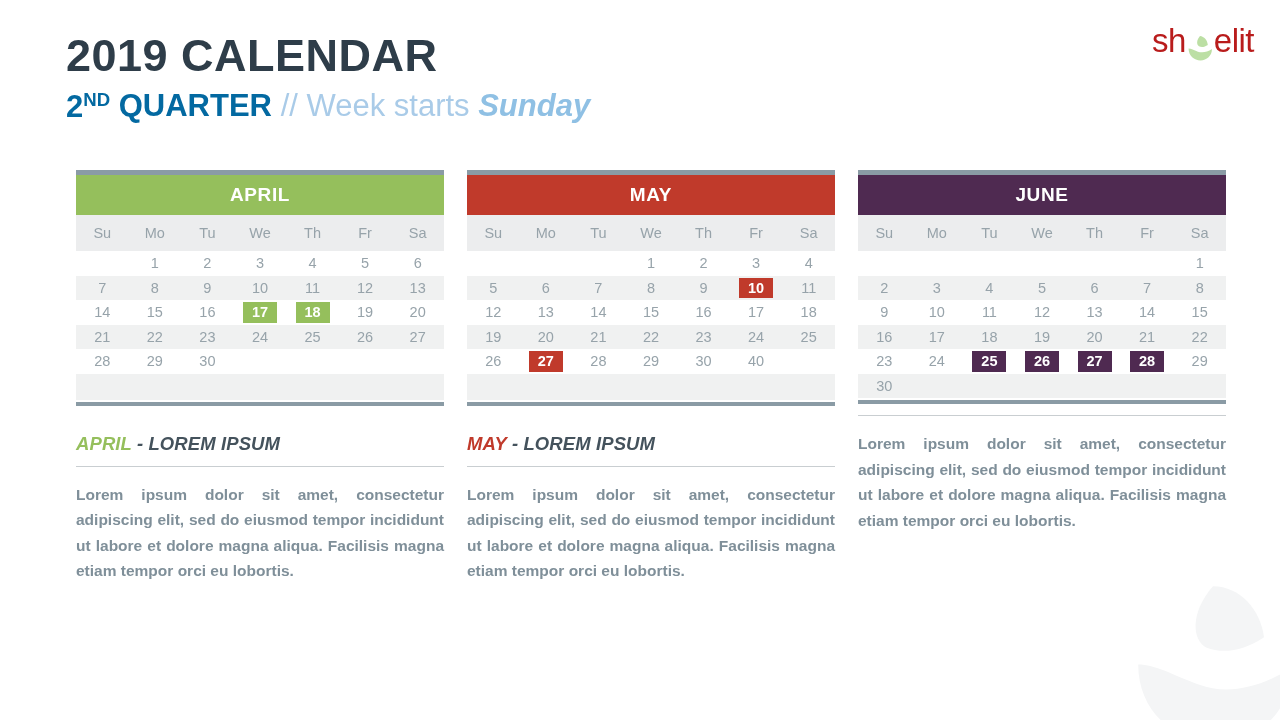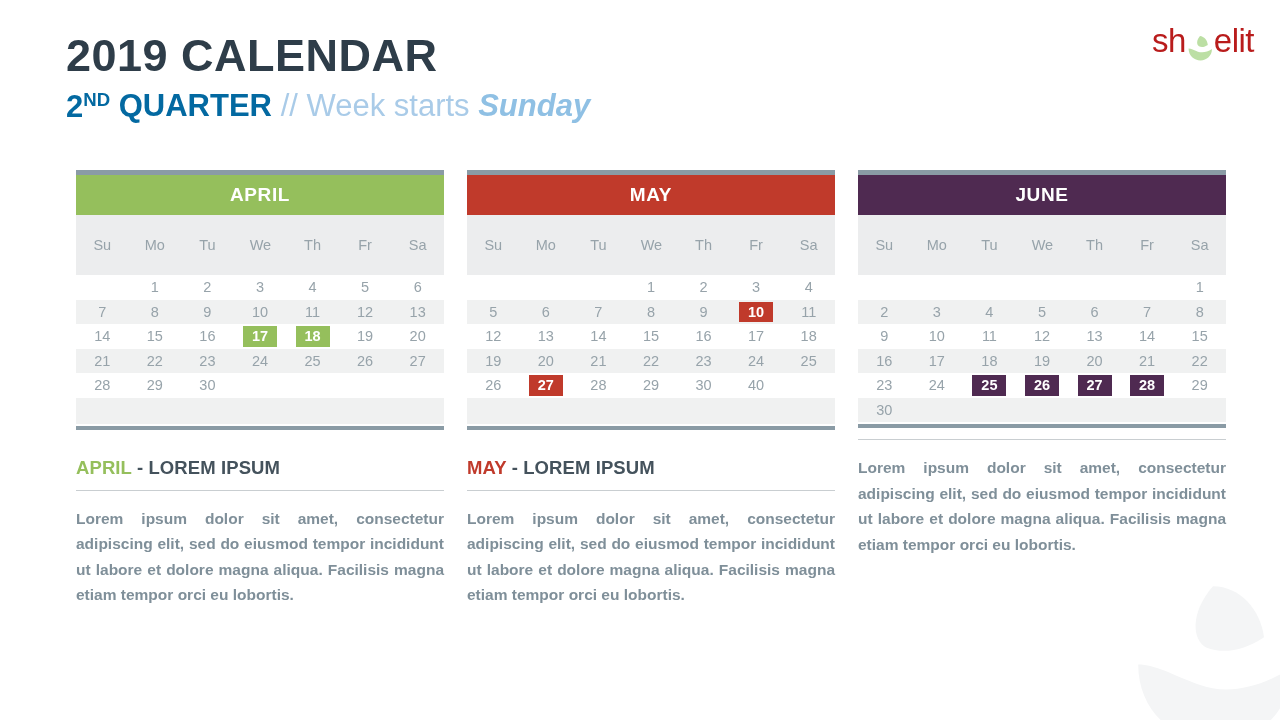--- a/index.html
+++ b/index.html
@@ -133,21 +133,21 @@
     border-collapse: collapse;
     table-layout: fixed;
   }
   table.cal th {
     background: #ecedee;
     color: #97a3aa;
     font-size: 14.5px;
     font-weight: normal;
     height: 28px;
     text-align: center;
-    padding: 16px;
+    padding: 4px;
   }
   table.cal td {
     height: 24.5px;
     text-align: center;
     font-size: 14.5px;
     color: #97a3aa;
     padding: 0;
     vertical-align: middle;
   }
   table.cal tr.odd td {
@@ -175,20 +175,21 @@
   }
 
   
   .caption-title {
     margin: 27px 0 0 0;
     font-size: 18.5px;
     font-weight: bold;
     color: #44525c;
     letter-spacing: 0.1px;
     white-space: nowrap;
+    font-style: italic;
   }
   .caption-month { }
   .caption-rule {
     margin-top: 11px;
     height: 1px;
     background: #c9ced1;
   }
   .caption-body {
     margin: 15px 0 0 0;
     font-size: 15.5px;

